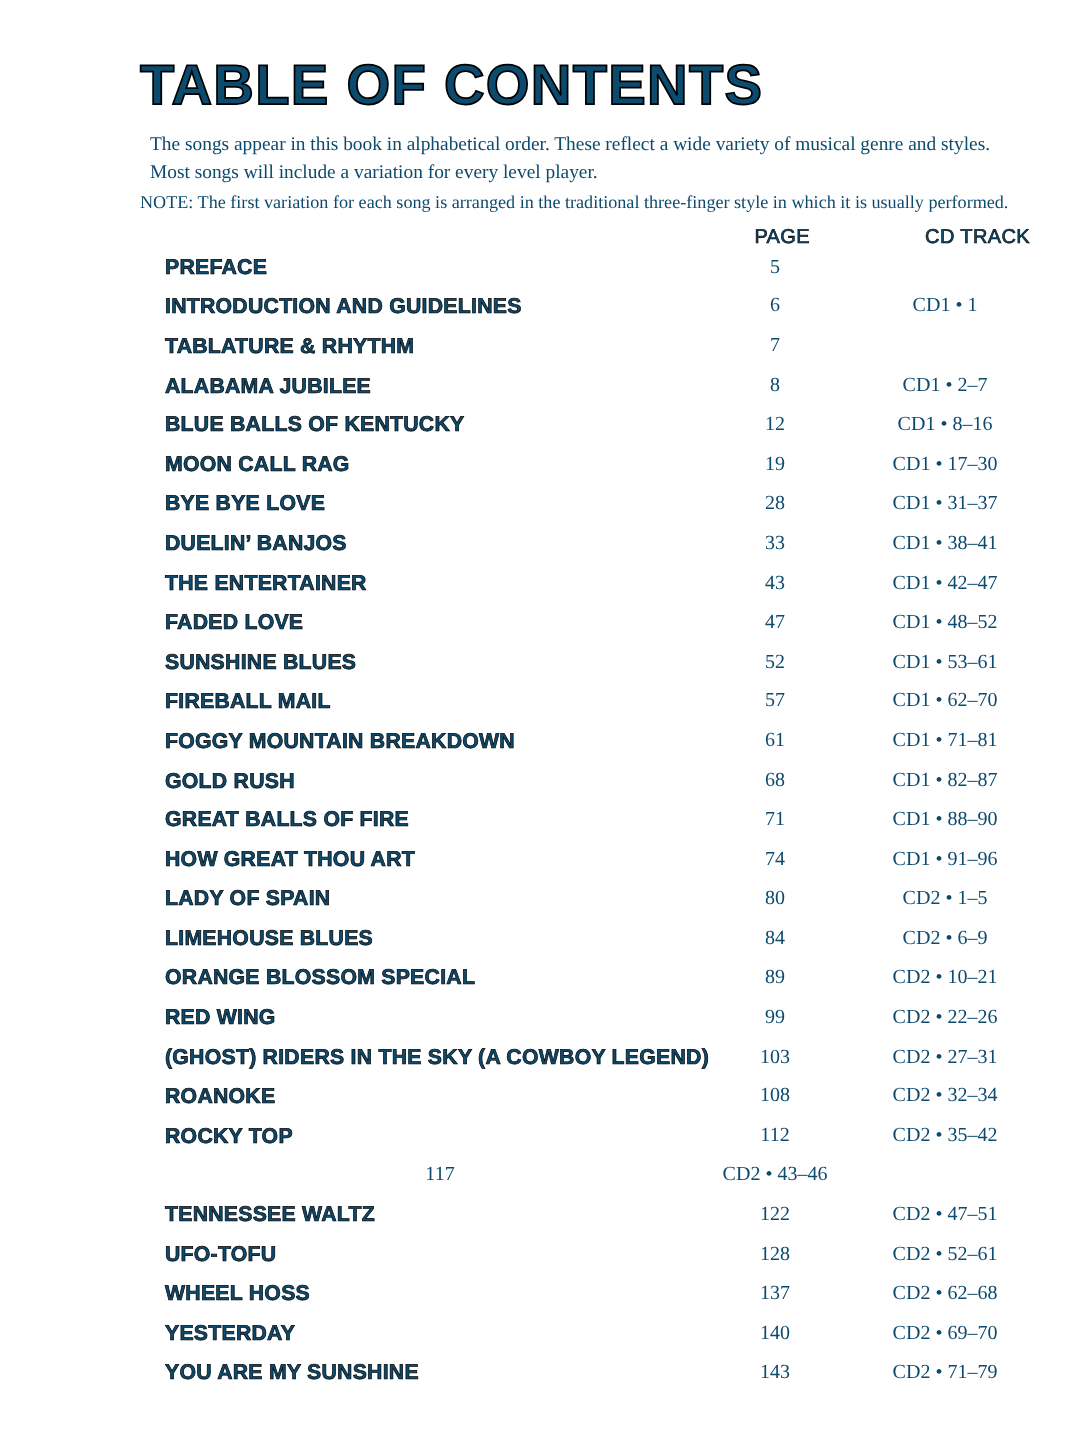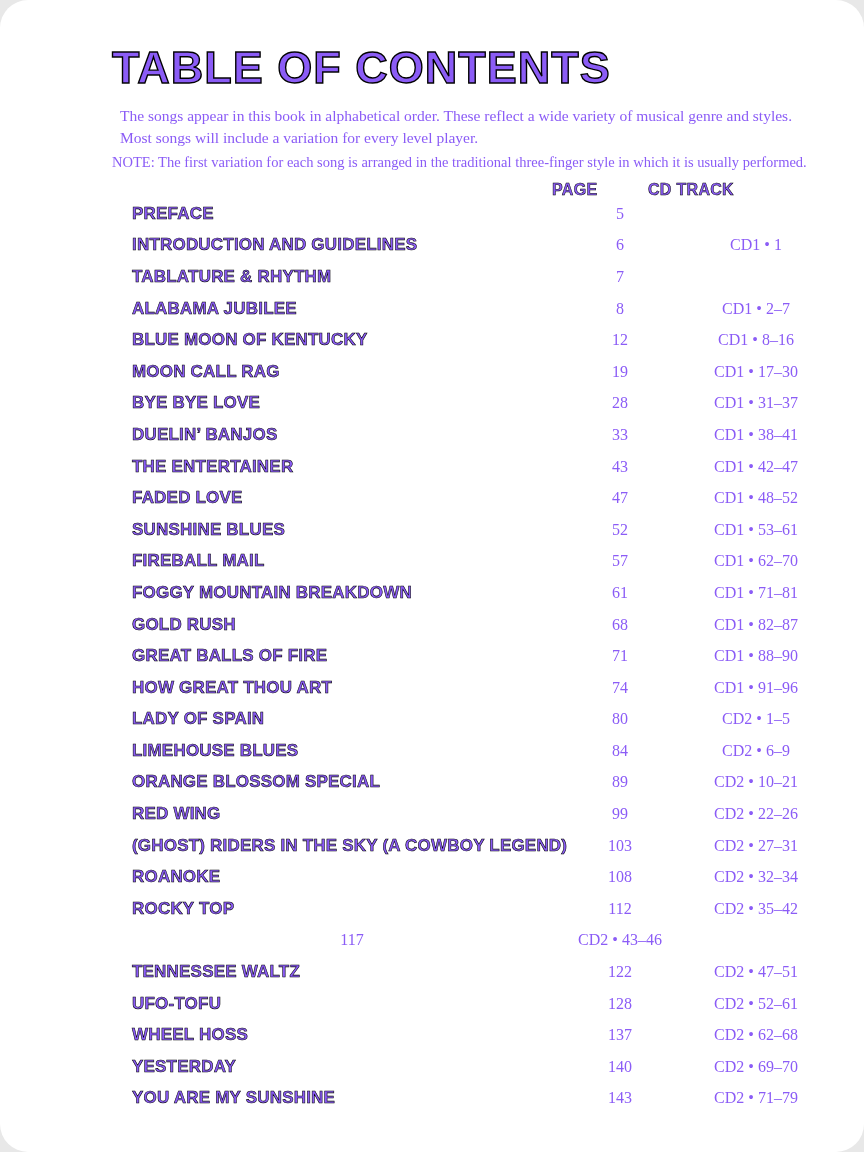--- a/index.html
+++ b/index.html
@@ -2,26 +2,25 @@
 <html><head>
 <meta charset="utf-8">
 <style>
   html, body { margin: 0; padding: 0; background: #e8e8e8; }
   .page {
     position: relative;
     width: 864px;
     height: 1152px;
     margin: 0 auto;
     background: #ffffff;
-    color: #8b5cf6;
+    color: #0c4a6e;
     box-sizing: border-box;
     padding: 46px 52px 0 112px;
     font-family: "Liberation Serif", serif;
     overflow: hidden;
-    border-radius: 28px;
   }
   .title {
     margin: 0;
     font-family: "Liberation Sans", sans-serif;
     font-weight: bold;
     font-size: 45px;
     line-height: 44px;
     letter-spacing: 1px;
     -webkit-text-stroke: 1.4px #000;
     white-space: nowrap;
@@ -39,25 +38,25 @@
   }
   .toc-table { margin-top: 10px; width: 712px; }
   .toc-grid-row {
     display: grid;
     grid-template-columns: 440px 96px 176px;
     align-items: center;
   }
   .col-headers { height: 16px; }
   .col-header {
     font-family: "Liberation Sans", sans-serif;
-    font-weight: bold;
+    font-weight: normal;
     font-size: 16px;
     letter-spacing: 0.3px;
     -webkit-text-stroke: 0.5px #000;
-    text-align: left;
+    text-align: right;
     line-height: 16px;
   }
   .toc-row { height: 31.6px; margin-left: 20px; }
   .song-title {
     font-family: "Liberation Sans", sans-serif;
     font-weight: bold;
     font-size: 17px;
     letter-spacing: 0.2px;
     -webkit-text-stroke: 0.55px #000;
     white-space: nowrap;
@@ -108,21 +107,21 @@
     <div class="cd-track"></div>
   </div>
 
   <div class="toc-grid-row toc-row">
     <div class="song-title">ALABAMA JUBILEE</div>
     <div class="page-num">8</div>
     <div class="cd-track">CD1 • 2–7</div>
   </div>
 
   <div class="toc-grid-row toc-row">
-    <div class="song-title">BLUE MOON OF KENTUCKY</div>
+    <div class="song-title">BLUE BALLS OF KENTUCKY</div>
     <div class="page-num">12</div>
     <div class="cd-track">CD1 • 8–16</div>
   </div>
 
   <div class="toc-grid-row toc-row">
     <div class="song-title">MOON CALL RAG</div>
     <div class="page-num">19</div>
     <div class="cd-track">CD1 • 17–30</div>
   </div>
 

